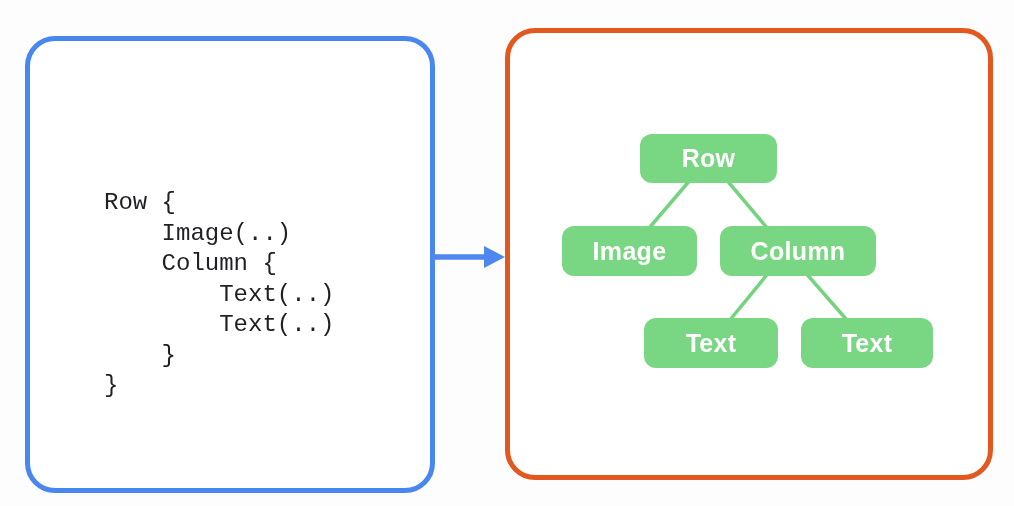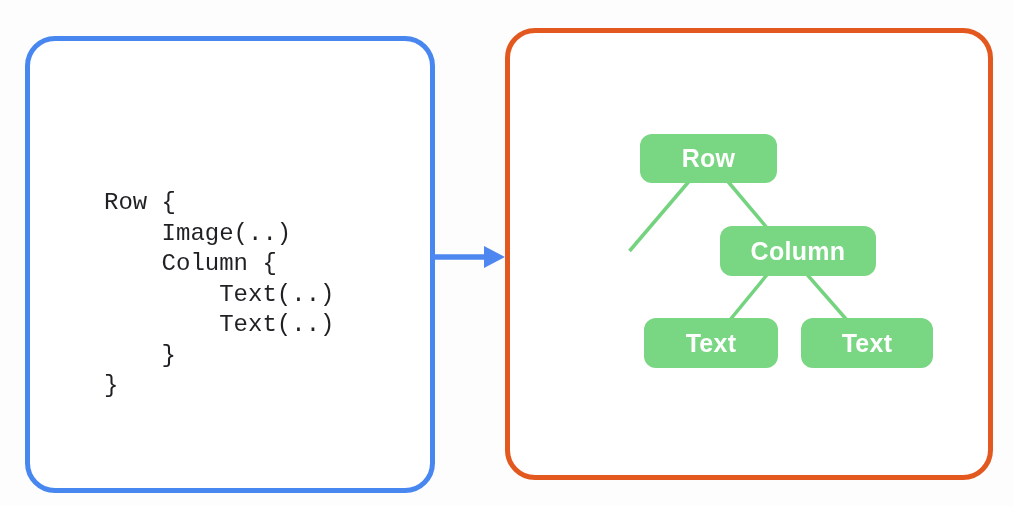--- a/index.html
+++ b/index.html
@@ -97,20 +97,23 @@
     <svg class="edges-svg" viewBox="0 0 478 442" aria-hidden="true">
       <line x1="198.5" y1="125.5" x2="119.5" y2="218"></line>
       <line x1="198.5" y1="125.5" x2="276.5" y2="218"></line>
       <line x1="276.5" y1="218" x2="201" y2="310"></line>
       <line x1="276.5" y1="218" x2="357" y2="310"></line>
     </svg>
 
     <div class="node node-row">
       <span>Row</span>
     </div>
+    <div class="node node-image">
+      <span>Image</span>
+    </div>
     <div class="node node-column">
       <span>Column</span>
     </div>
     <div class="node node-text1">
       <span>Text</span>
     </div>
     <div class="node node-text2">
       <span>Text</span>
     </div>
   </div>

